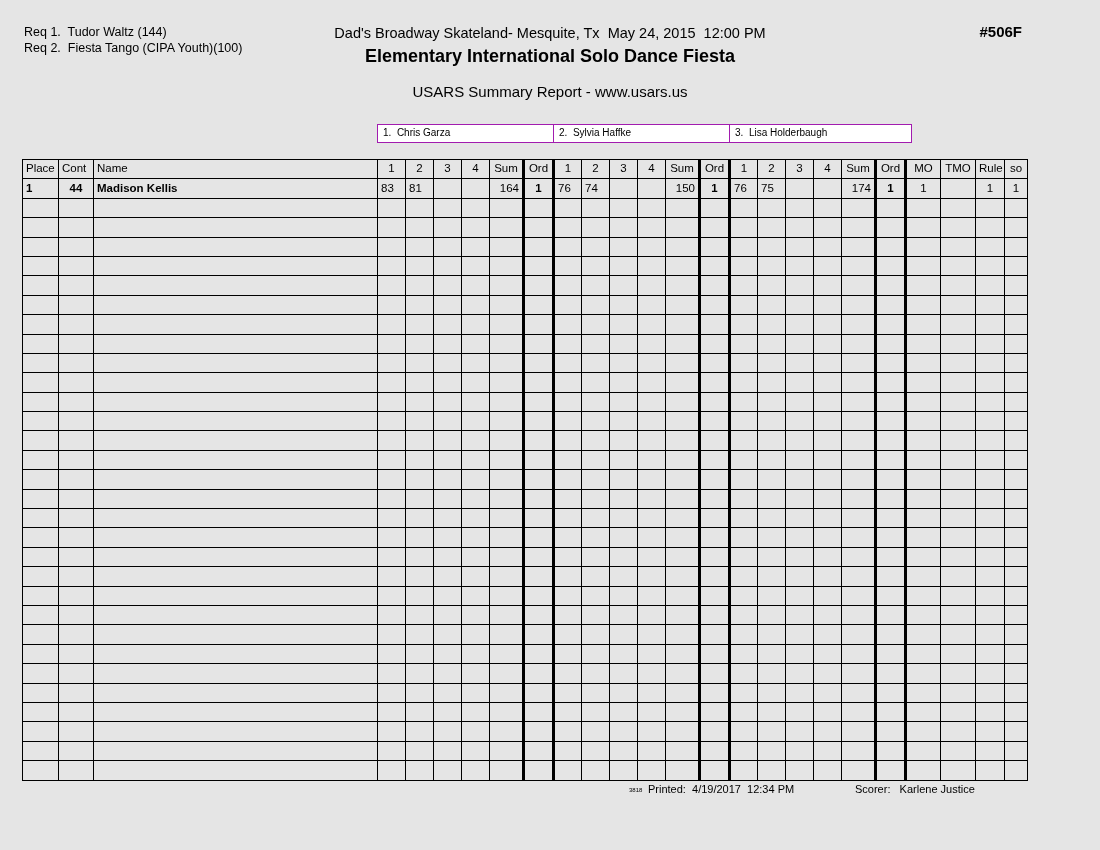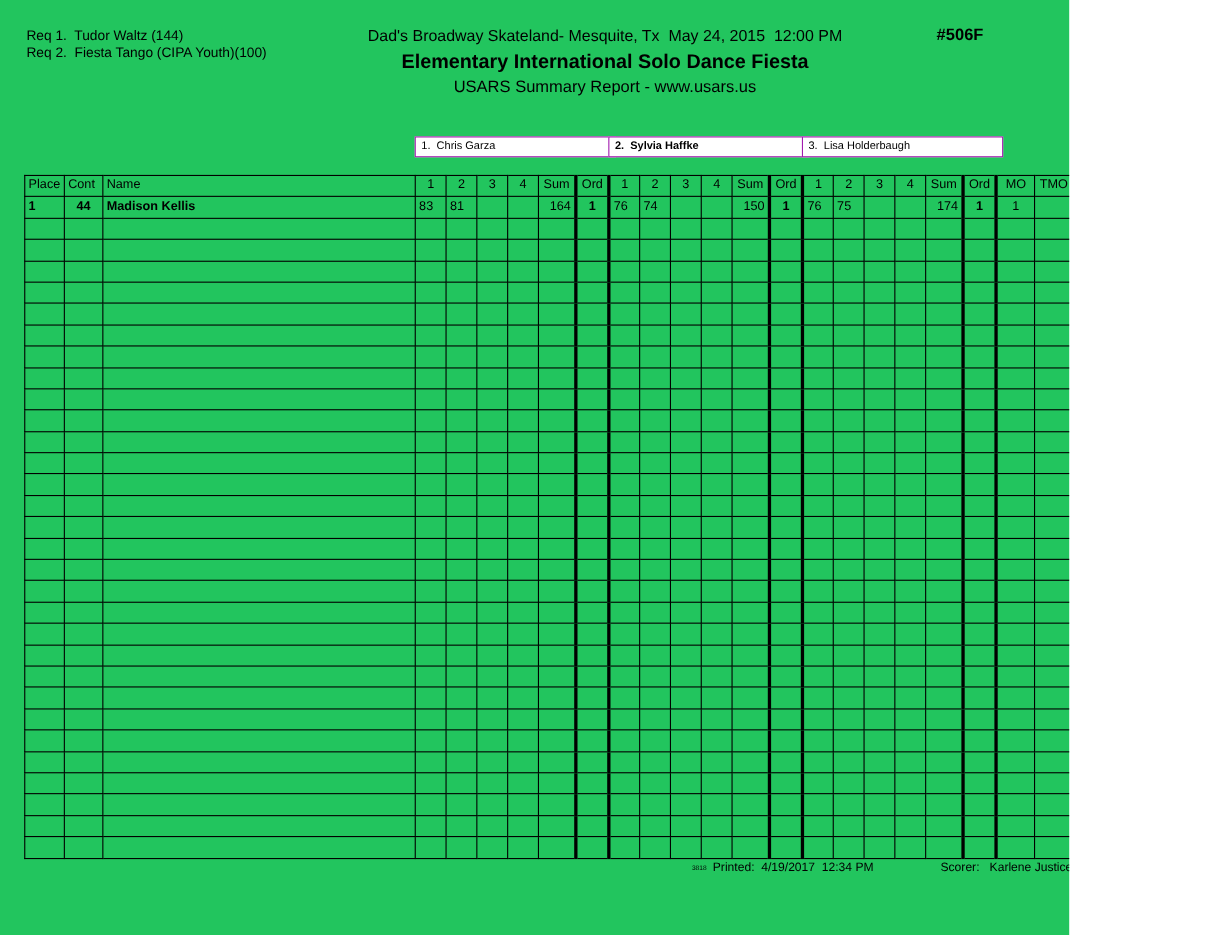--- a/index.html
+++ b/index.html
@@ -1,39 +1,39 @@
 <!DOCTYPE html>
 <html><head>
 <meta charset="utf-8">
 <style>
   html, body { margin:0; padding:0; }
   body {
     width:1100px; height:850px; background:#ffffff; color:#000000;
     font-family:"Liberation Sans", sans-serif;
   }
-  .page { position:relative; width:972px; height:850px; background:#22c55e; overflow:hidden; }
+  .page { position:relative; width:1100px; height:850px; background:#e5e5e5; overflow:hidden; }
 
   .req-block { position:absolute; left:24px; top:24px; }
   .req-line { font-size:12.5px; line-height:16px; white-space:pre; }
 
   .center-head { position:absolute; left:0; top:21px; width:1100px; text-align:center; }
   .title-main   { font-size:17px; font-weight:bold; white-space:pre; }
   .title-venue  { font-size:14.5px; margin-top:4px; white-space:pre; }
   .title-event  { font-size:18px; font-weight:bold; margin-top:5px; white-space:pre; }
-  .title-report { font-size:15px; margin-top:4px; white-space:pre; }
+  .title-report { font-size:15px; margin-top:16px; white-space:pre; }
 
   .event-number { position:absolute; right:78px; top:23px; font-size:15px; font-weight:bold; }
 
   .judge-box {
     position:absolute; top:124px; height:17px; border:1px solid #a21caf;
     font-size:10px; line-height:15px; padding-left:5px; white-space:pre;
     overflow:hidden; background:#fff;
   }
   .judge-box.j1 { left:377px; width:176px; }
-  .judge-box.j2 { left:553px; width:176px;font-weight:bold; }
+  .judge-box.j2 { left:553px; width:176px; }
   .judge-box.j3 { left:729px; width:176px; }
 
   table.results {
     position:absolute; left:22px; top:159px; width:1005px;
     border-collapse:collapse; table-layout:fixed;
   }
   table.results th, table.results td {
     border:1px solid #000; height:18.4px; padding:0 3px;
     font-size:11.5px; font-weight:normal; line-height:1;
     overflow:hidden; white-space:nowrap; text-align:left;

